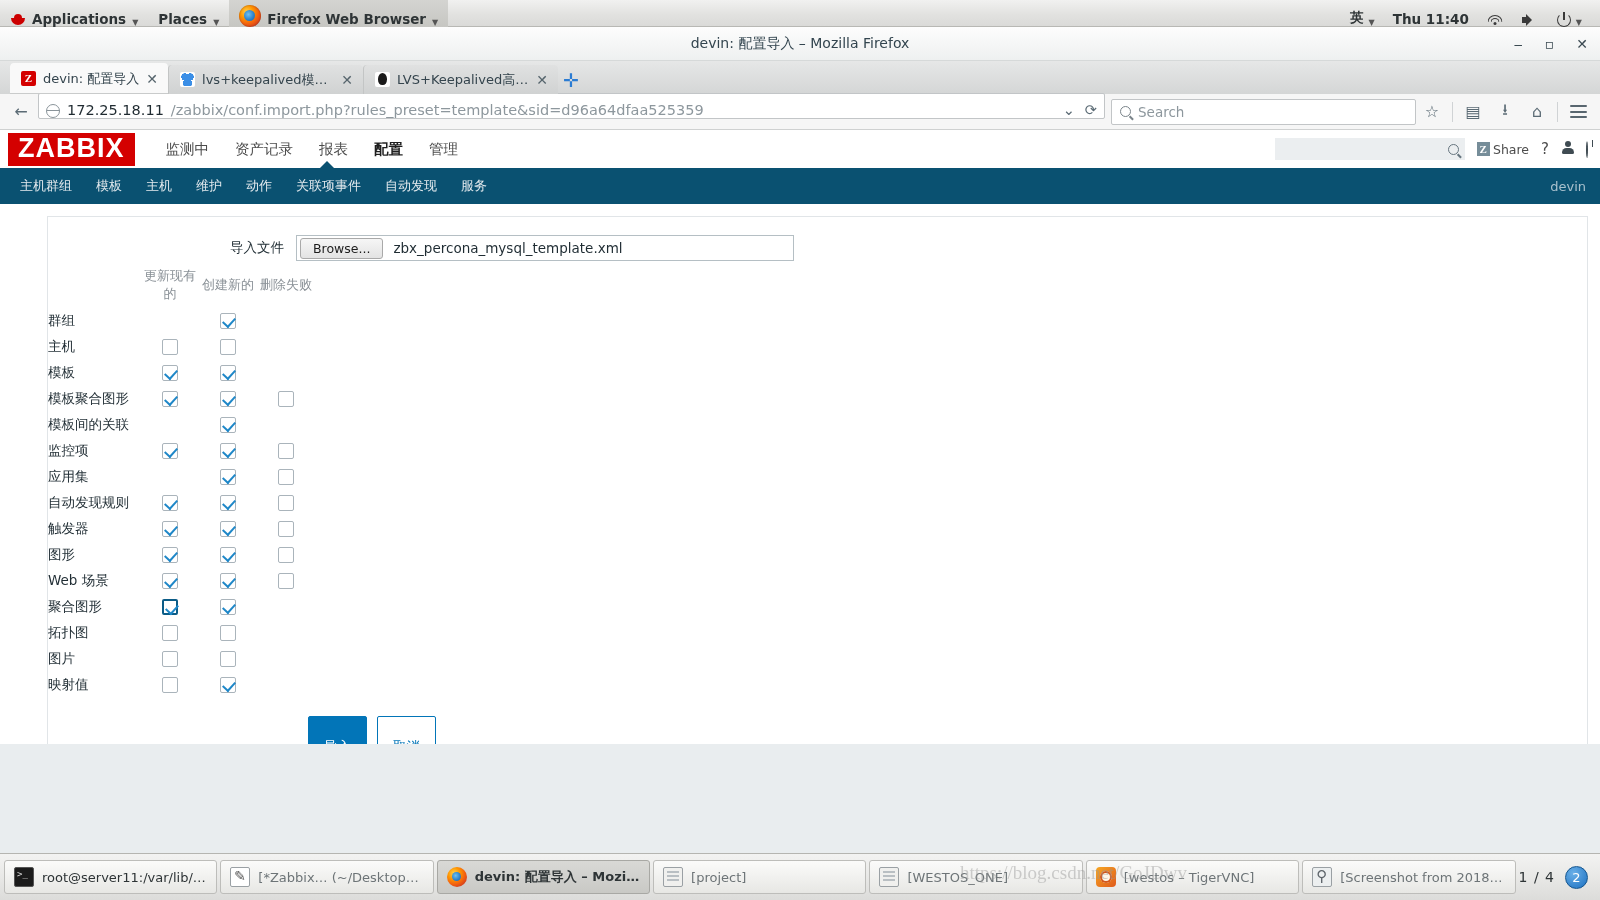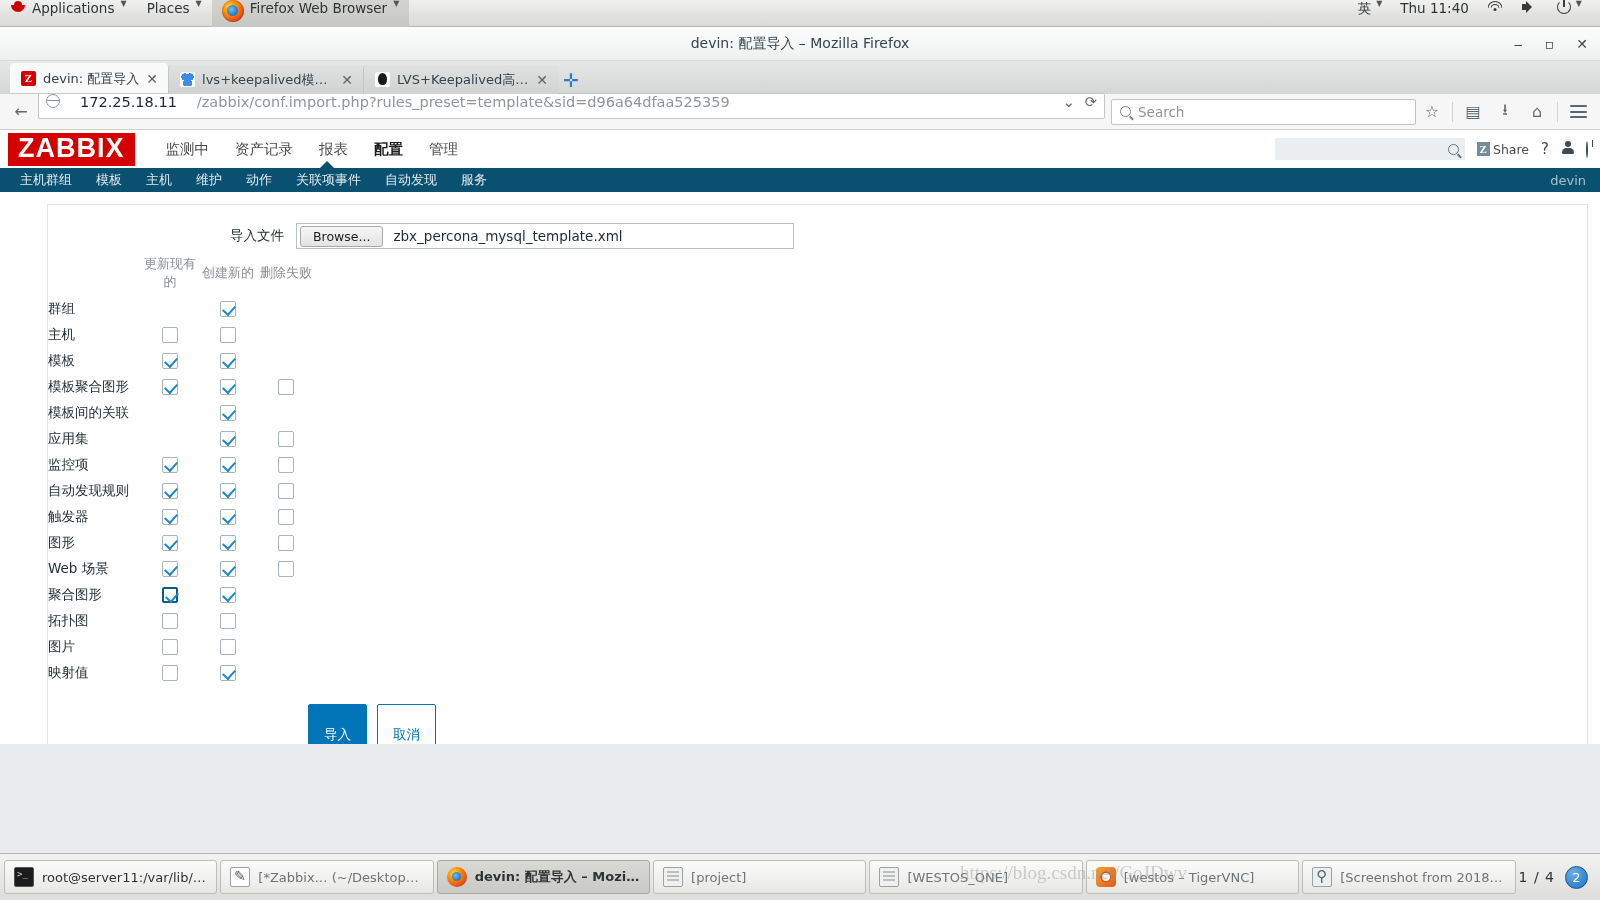--- a/index.html
+++ b/index.html
@@ -14,21 +14,21 @@
   }
 
   
   .gnome-panel{
     position:absolute; left:0; top:0; width:1600px; height:27px;
     background:linear-gradient(to bottom,#f1f1f0 0%,#e2e2e0 55%,#dadad8 100%);
     border-bottom:1px solid #b8b8b4;
     display:flex; align-items:center;
     font-size:13.5px; color:#2e3436;
   }
-  .gp-item{ display:flex; align-items:flex-start; gap:6px; padding:0 10px; height:27px; }
+  .gp-item{ display:flex; align-items:flex-end; gap:6px; padding:0 10px; height:27px;font-weight:bold; }
   .gp-item.active{ background:linear-gradient(to bottom,#d4d4d1,#c6c6c2); }
   .caret{ font-size:8px; color:#555; line-height:1; }
   .gp-right{ margin-left:auto; display:flex; align-items:center; gap:2px; padding-right:10px;}
   .gp-right .gp-item{ gap:5px; padding:0 8px; }
   .ff-logo{ width:22px; height:22px; border-radius:50%;
     background:radial-gradient(circle at 35% 32%, #ffd34d 0%, #ff9500 32%, #f2600f 58%, #d4401e 78%, #9b2b86 100%);
     box-shadow:inset 0 0 2px rgba(0,0,0,.35);
     display:inline-block; position:relative; }
   .ff-logo:after{ content:""; position:absolute; left:5px; top:5px; width:11px; height:11px;
     border-radius:50%; background:radial-gradient(circle at 40% 40%, #6fc0ef 0%, #2a7fc9 60%, #1d5ea3 100%);}
@@ -81,21 +81,21 @@
                 radial-gradient(circle at 70% 30%, #3a8ee6 0 28%, transparent 29%),
                 radial-gradient(circle at 50% 78%, #3a8ee6 0 38%, transparent 39%);}
   .fav-tux{ background:#fff; }
   .fav-tux:after{ content:""; position:absolute; left:3px; top:1px; width:9px; height:12px;
      background:#1a1a1a; border-radius:50% 50% 45% 45%;}
   .newtab{ width:26px; height:29px; display:flex; align-items:center; justify-content:center; color:#2b7cd3; font-size:19px; font-weight:500;}
 
   .ff-navbar{ height:36px; background:#f6f6f6; border-bottom:1px solid #cfd1d1; display:flex; align-items:center; gap:0; padding:0 6px;}
   .navbtn{ width:30px; height:30px; display:flex; align-items:center; justify-content:center; color:#5b6b75; font-size:16px;}
   .urlbar{ flex:1; height:26px; margin:0 6px 12px 2px; background:#fff; border:1px solid #c2c5c7; border-radius:2px;
-     display:flex; align-items:flex-start; gap:20px; padding:0 7px; font-size:14.5px; }
+     display:flex; align-items:flex-end; gap:7px; padding:0 7px; font-size:14.5px; }
   .globe{ width:14px; height:14px; border:1.4px solid #8a949a; border-radius:50%; position:relative; flex:none;}
   .globe:after{ content:""; position:absolute; left:-0.5px; top:5.2px; width:13px; height:1.3px; background:#8a949a;}
   .url-host{ color:#1f2a30; }
   .url-rest{ color:#8d979d; }
   .url-right{ margin-left:auto; display:flex; align-items:center; gap:10px; color:#5b6b75;}
   .searchbar{ width:305px; height:26px; background:#fff; border:1px solid #c2c5c7; border-radius:2px;
      display:flex; align-items:center; gap:7px; padding:0 8px; color:#8d979d; font-size:13.5px;}
   .mag{ width:11px; height:11px; border:1.6px solid #7a848a; border-radius:50%; position:relative; flex:none;}
   .mag:after{ content:""; position:absolute; right:-4px; bottom:-3px; width:5px; height:1.6px; background:#7a848a; transform:rotate(45deg);}
   .tb-icons{ display:flex; align-items:center; gap:0; }
@@ -116,21 +116,21 @@
   .z-search .mag:after{ background:#66757f;}
   .z-share{ display:flex; align-items:center; gap:3px; font-size:12.5px; color:#4c4c4c;}
   .z-share .zbox{ background:#768d99; color:#fff; font-weight:bold; font-size:11px; padding:1px 3px; font-family:"Liberation Serif",serif;}
   .z-ico{ color:#4c4c4c; font-size:15px;}
   .person{ width:13px; height:14px; position:relative; display:inline-block;}
   .person:before{ content:""; position:absolute; left:3.5px; top:0; width:6px; height:6px; border-radius:50%; background:#3f4b52;}
   .person:after{ content:""; position:absolute; left:0.5px; top:7px; width:12px; height:6px; border-radius:6px 6px 2px 2px; background:#3f4b52;}
   .pwr2{ width:13px; height:13px; border:1.6px solid #3f4b52; border-radius:50%; position:relative; border-top-color:transparent;}
   .pwr2:after{ content:""; position:absolute; left:4.6px; top:-2px; width:1.6px; height:7px; background:#3f4b52;}
 
-  .z-subnav{ height:24px; background:#0a5171; display:flex; align-items:center; padding-left:8px; position:relative;}
+  .z-subnav{ height:36px; background:#0a5171; display:flex; align-items:center; padding-left:8px; position:relative;}
   .z-subnav a{ color:#e3eaee; font-size:13px; text-decoration:none; padding:0 12px; line-height:28px;}
   .z-subnav .user{ margin-left:auto; color:#a8c0cd; font-size:13px; padding-right:14px;}
   .arrow-up{ position:absolute; top:-7px; width:0; height:0; border-left:7px solid transparent;
      border-right:7px solid transparent; border-bottom:7px solid #0a5171;}
 
   .z-body{ padding:0 12px;margin-left:35px; }
   .z-card{ background:#fff; border:1px solid #e1e5e8; margin-top:12px; padding:18px 0 22px 0; min-height:500px;}
 
   .form-row{ display:flex; align-items:center; margin-bottom:6px; }
   .form-label{ width:248px; text-align:right; padding-right:12px; font-size:13.5px; color:#1f2c33; }
@@ -393,28 +393,28 @@
                   <td class="cb"><span class="cbx on"></span></td>
                   <td class="cb"><span class="cbx"></span></td>
                 </tr>
                 <tr>
                   <td class="name">模板间的关联</td>
                   <td class="cb"></td>
                   <td class="cb"><span class="cbx on"></span></td>
                   <td class="cb"></td>
                 </tr>
                 <tr>
+                  <td class="name">监控项</td>
+                  <td class="cb"><span class="cbx on"></span></td>
+                  <td class="cb"><span class="cbx on"></span></td>
+                  <td class="cb"><span class="cbx"></span></td>
+                </tr>
+                <tr>
                   <td class="name">应用集</td>
                   <td class="cb"></td>
-                  <td class="cb"><span class="cbx on"></span></td>
-                  <td class="cb"><span class="cbx"></span></td>
-                </tr>
-                <tr>
-                  <td class="name">监控项</td>
-                  <td class="cb"><span class="cbx on"></span></td>
                   <td class="cb"><span class="cbx on"></span></td>
                   <td class="cb"><span class="cbx"></span></td>
                 </tr>
                 <tr>
                   <td class="name">自动发现规则</td>
                   <td class="cb"><span class="cbx on"></span></td>
                   <td class="cb"><span class="cbx on"></span></td>
                   <td class="cb"><span class="cbx"></span></td>
                 </tr>
                 <tr>

